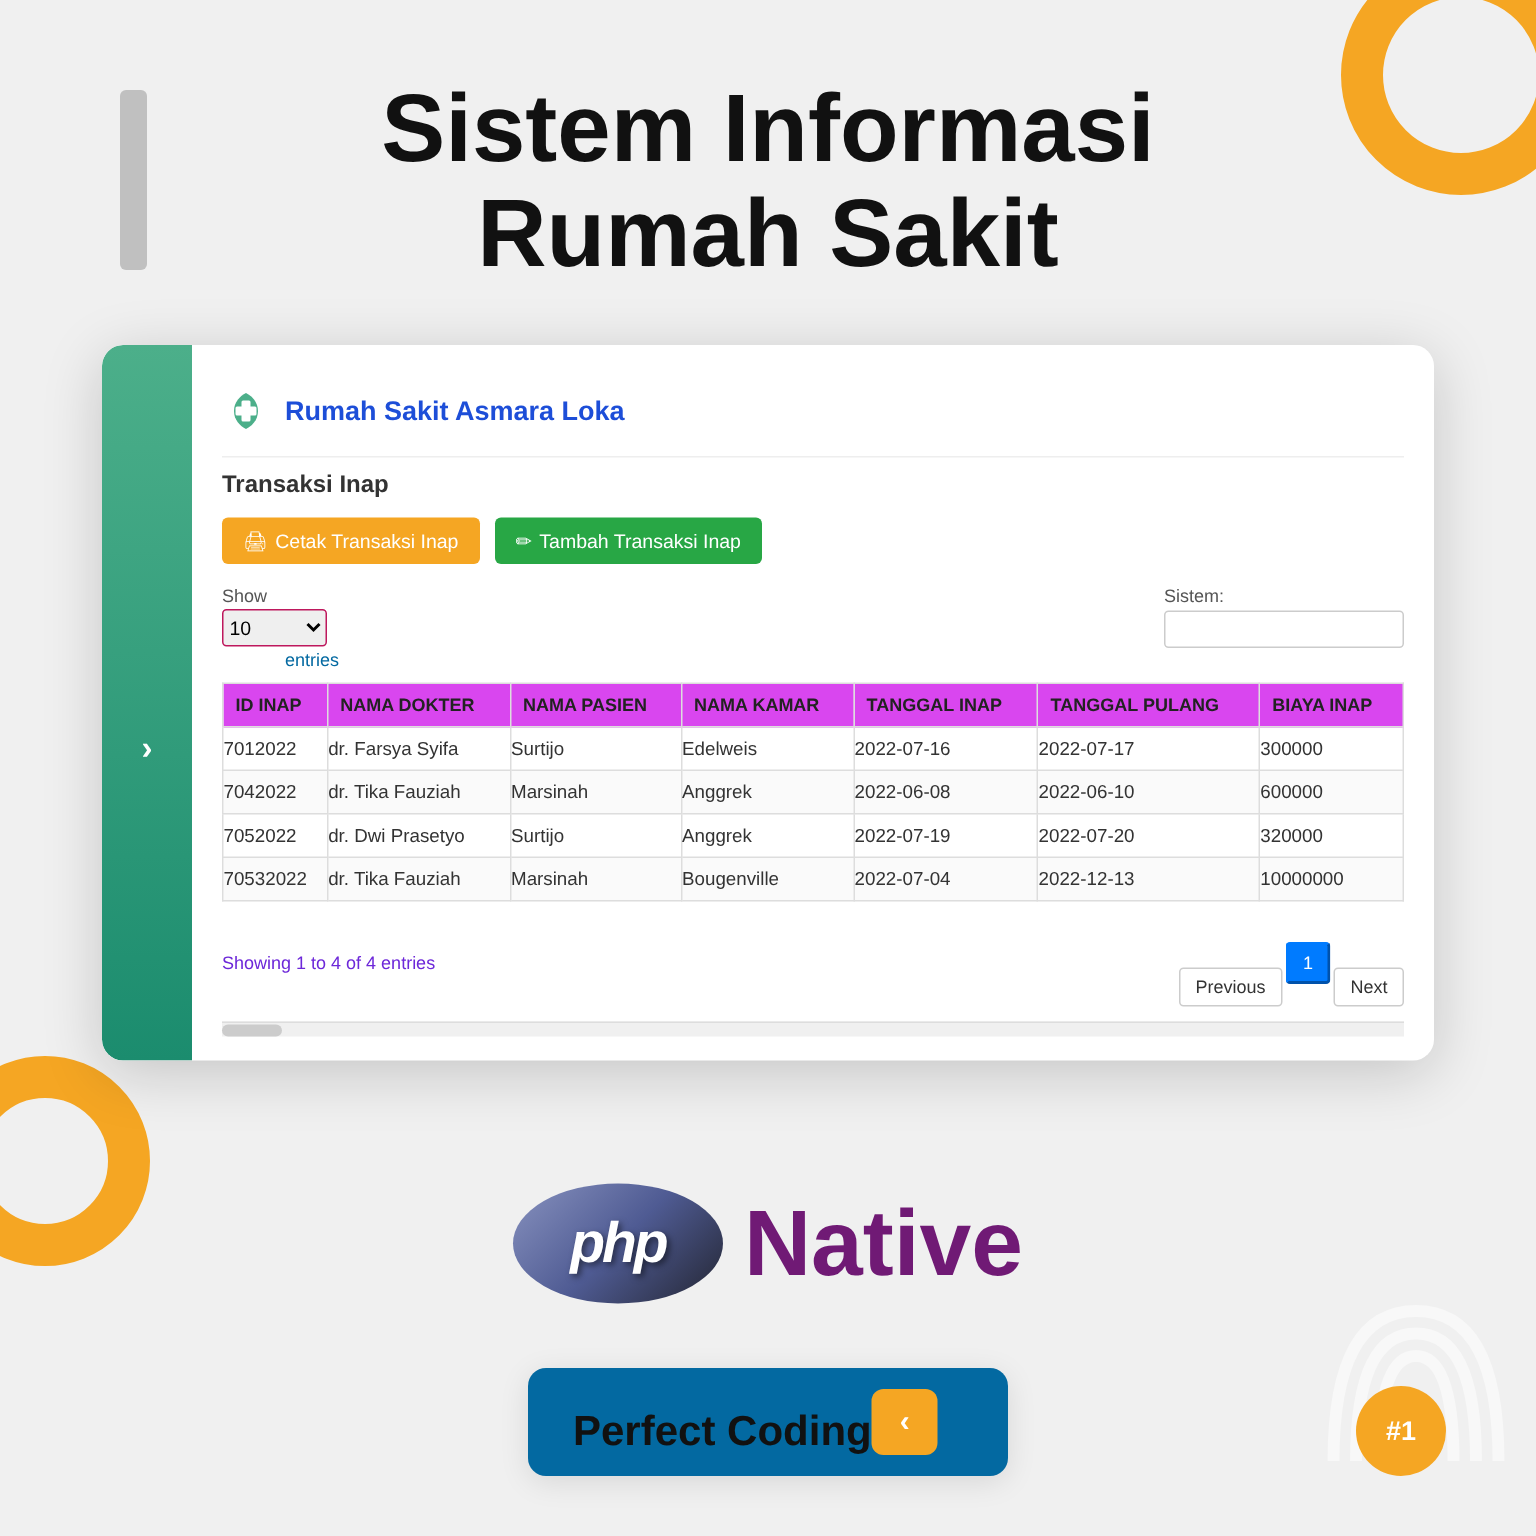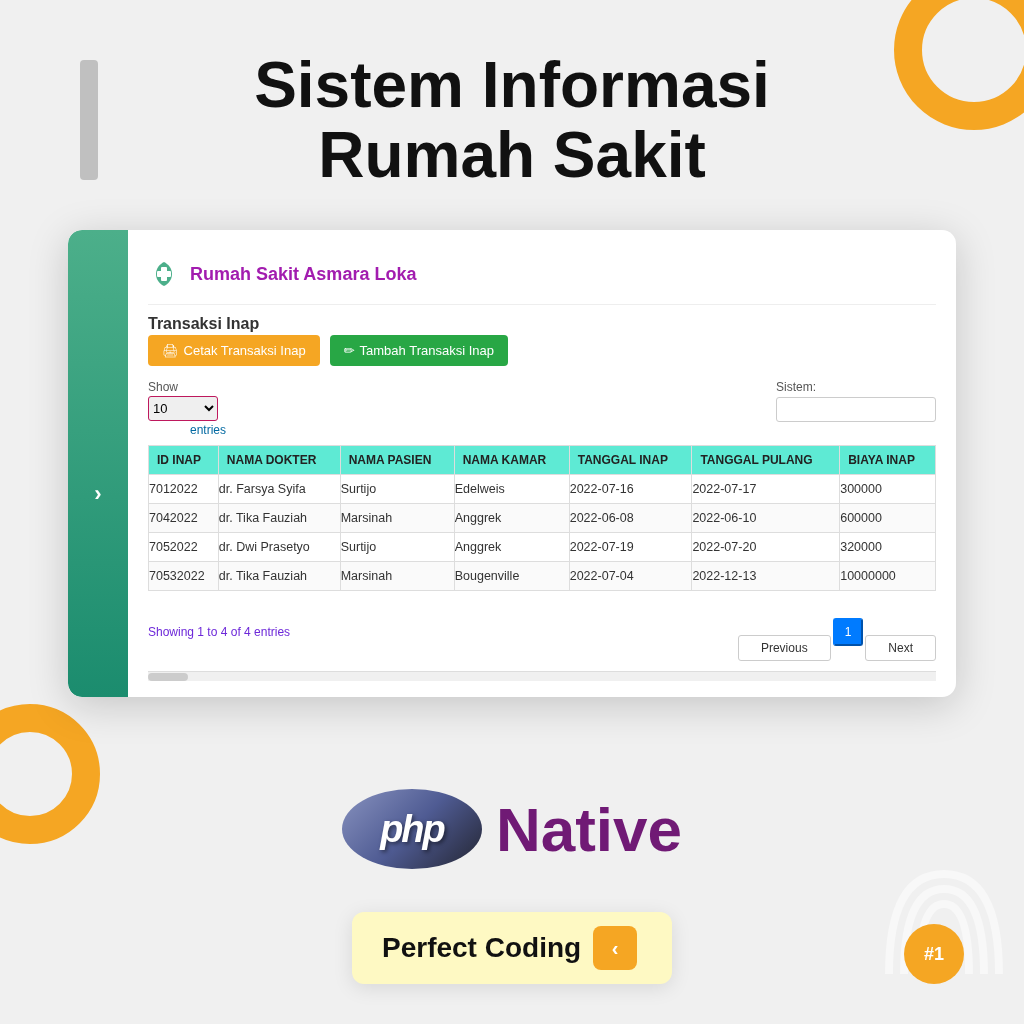--- a/index.html
+++ b/index.html
@@ -121,29 +121,29 @@
       margin-bottom: 10px;
     }
     .logo-icon {
       width: 32px;
       height: 32px;
       margin-right: 10px;
     }
     .logo-text {
       font-size: 18px;
       font-weight: 700;
-      color: #a21caf;
+      color: #1d4ed8;
     }
 
     
     .page-title {
       font-size: 16px;
       font-weight: 600;
       color: #333;
-      margin-bottom: 2px;
+      margin-bottom: 12px;
     }
 
     
     .buttons-row {
       display: flex;
       gap: 10px;
       margin-bottom: 14px;
     }
     .btn-cetak {
       background: #F5A623;
@@ -216,21 +216,21 @@
       font-size: 13px;
     }
 
     
     .data-table {
       width: 100%;
       border-collapse: collapse;
       font-size: 12.5px;
     }
     .data-table th {
-      background: #5eead4;
+      background: #d946ef;
       border: 1px solid #ddd;
       padding: 7px 8px;
       text-align: left;
       font-weight: 700;
       color: #222;
       font-size: 12px;
     }
     .data-table td {
       border: 1px solid #ddd;
       padding: 7px 0;
@@ -251,21 +251,21 @@
     .showing-text {
       font-size: 12px;
       color: #6d28d9;
     }
     .pagination-btns {
       display: flex;
       gap: 2px;
       align-items: center;
     }
     .btn-page {
-      padding: 5px 22px;
+      padding: 5px 10px;
       border: 1px solid #ccc;
       background: white;
       font-size: 12px;
       cursor: pointer;
       color: #333;
       border-radius: 3px;
       margin-top: 32px;
     }
     .btn-page-active {
       background: #007BFF;
@@ -334,26 +334,26 @@
       font-weight: 900;
       color: #701a75;
     }
 
     
     .footer-bar {
       position: absolute;
       bottom: 40px;
       left: 50%;
       transform: translateX(-50%);
-      background: #fef9c3;
+      background: #0369a1;
       border-radius: 12px;
       padding: 14px 30px;
       display: flex;
-      align-items: center;
-      gap: 12px;
+      align-items: flex-end;
+      gap: 0;
       box-shadow: 0 4px 20px rgba(0,0,0,0.1);
       min-width: 320px;
     }
     .footer-text {
       font-size: 28px;
       font-weight: 700;
       color: #111;
     }
     .footer-btn {
       background: #F5A623;

